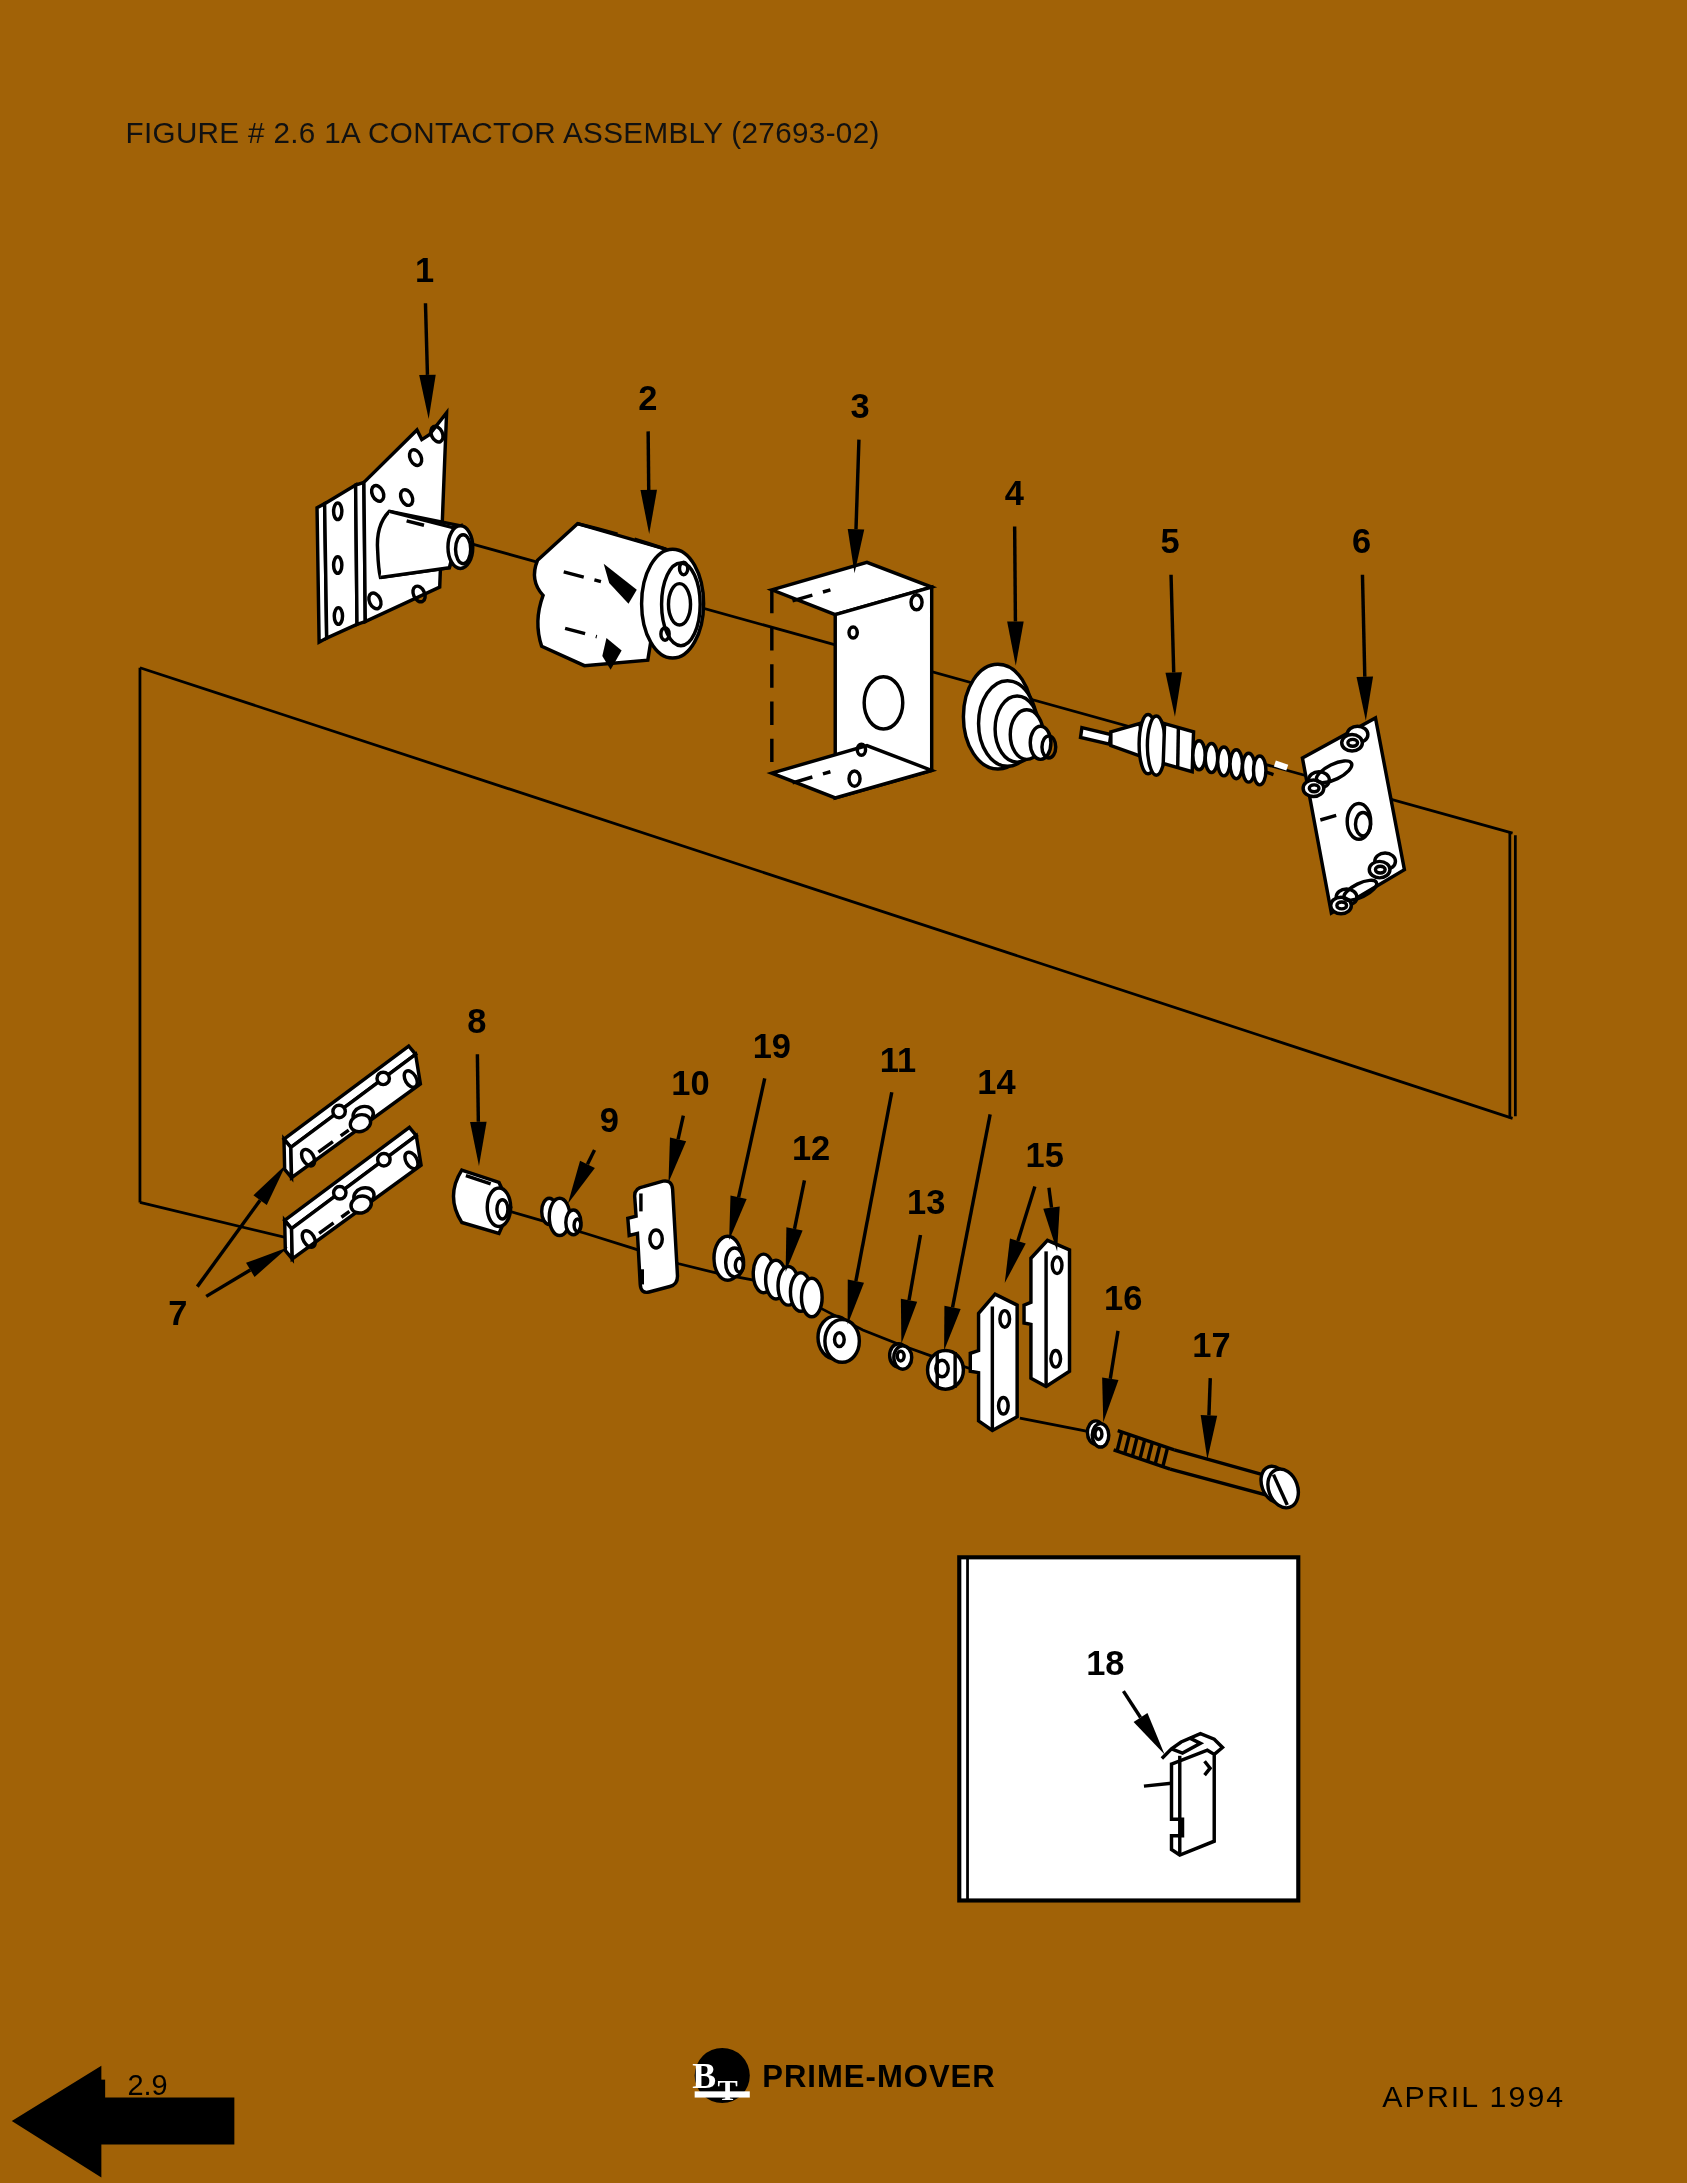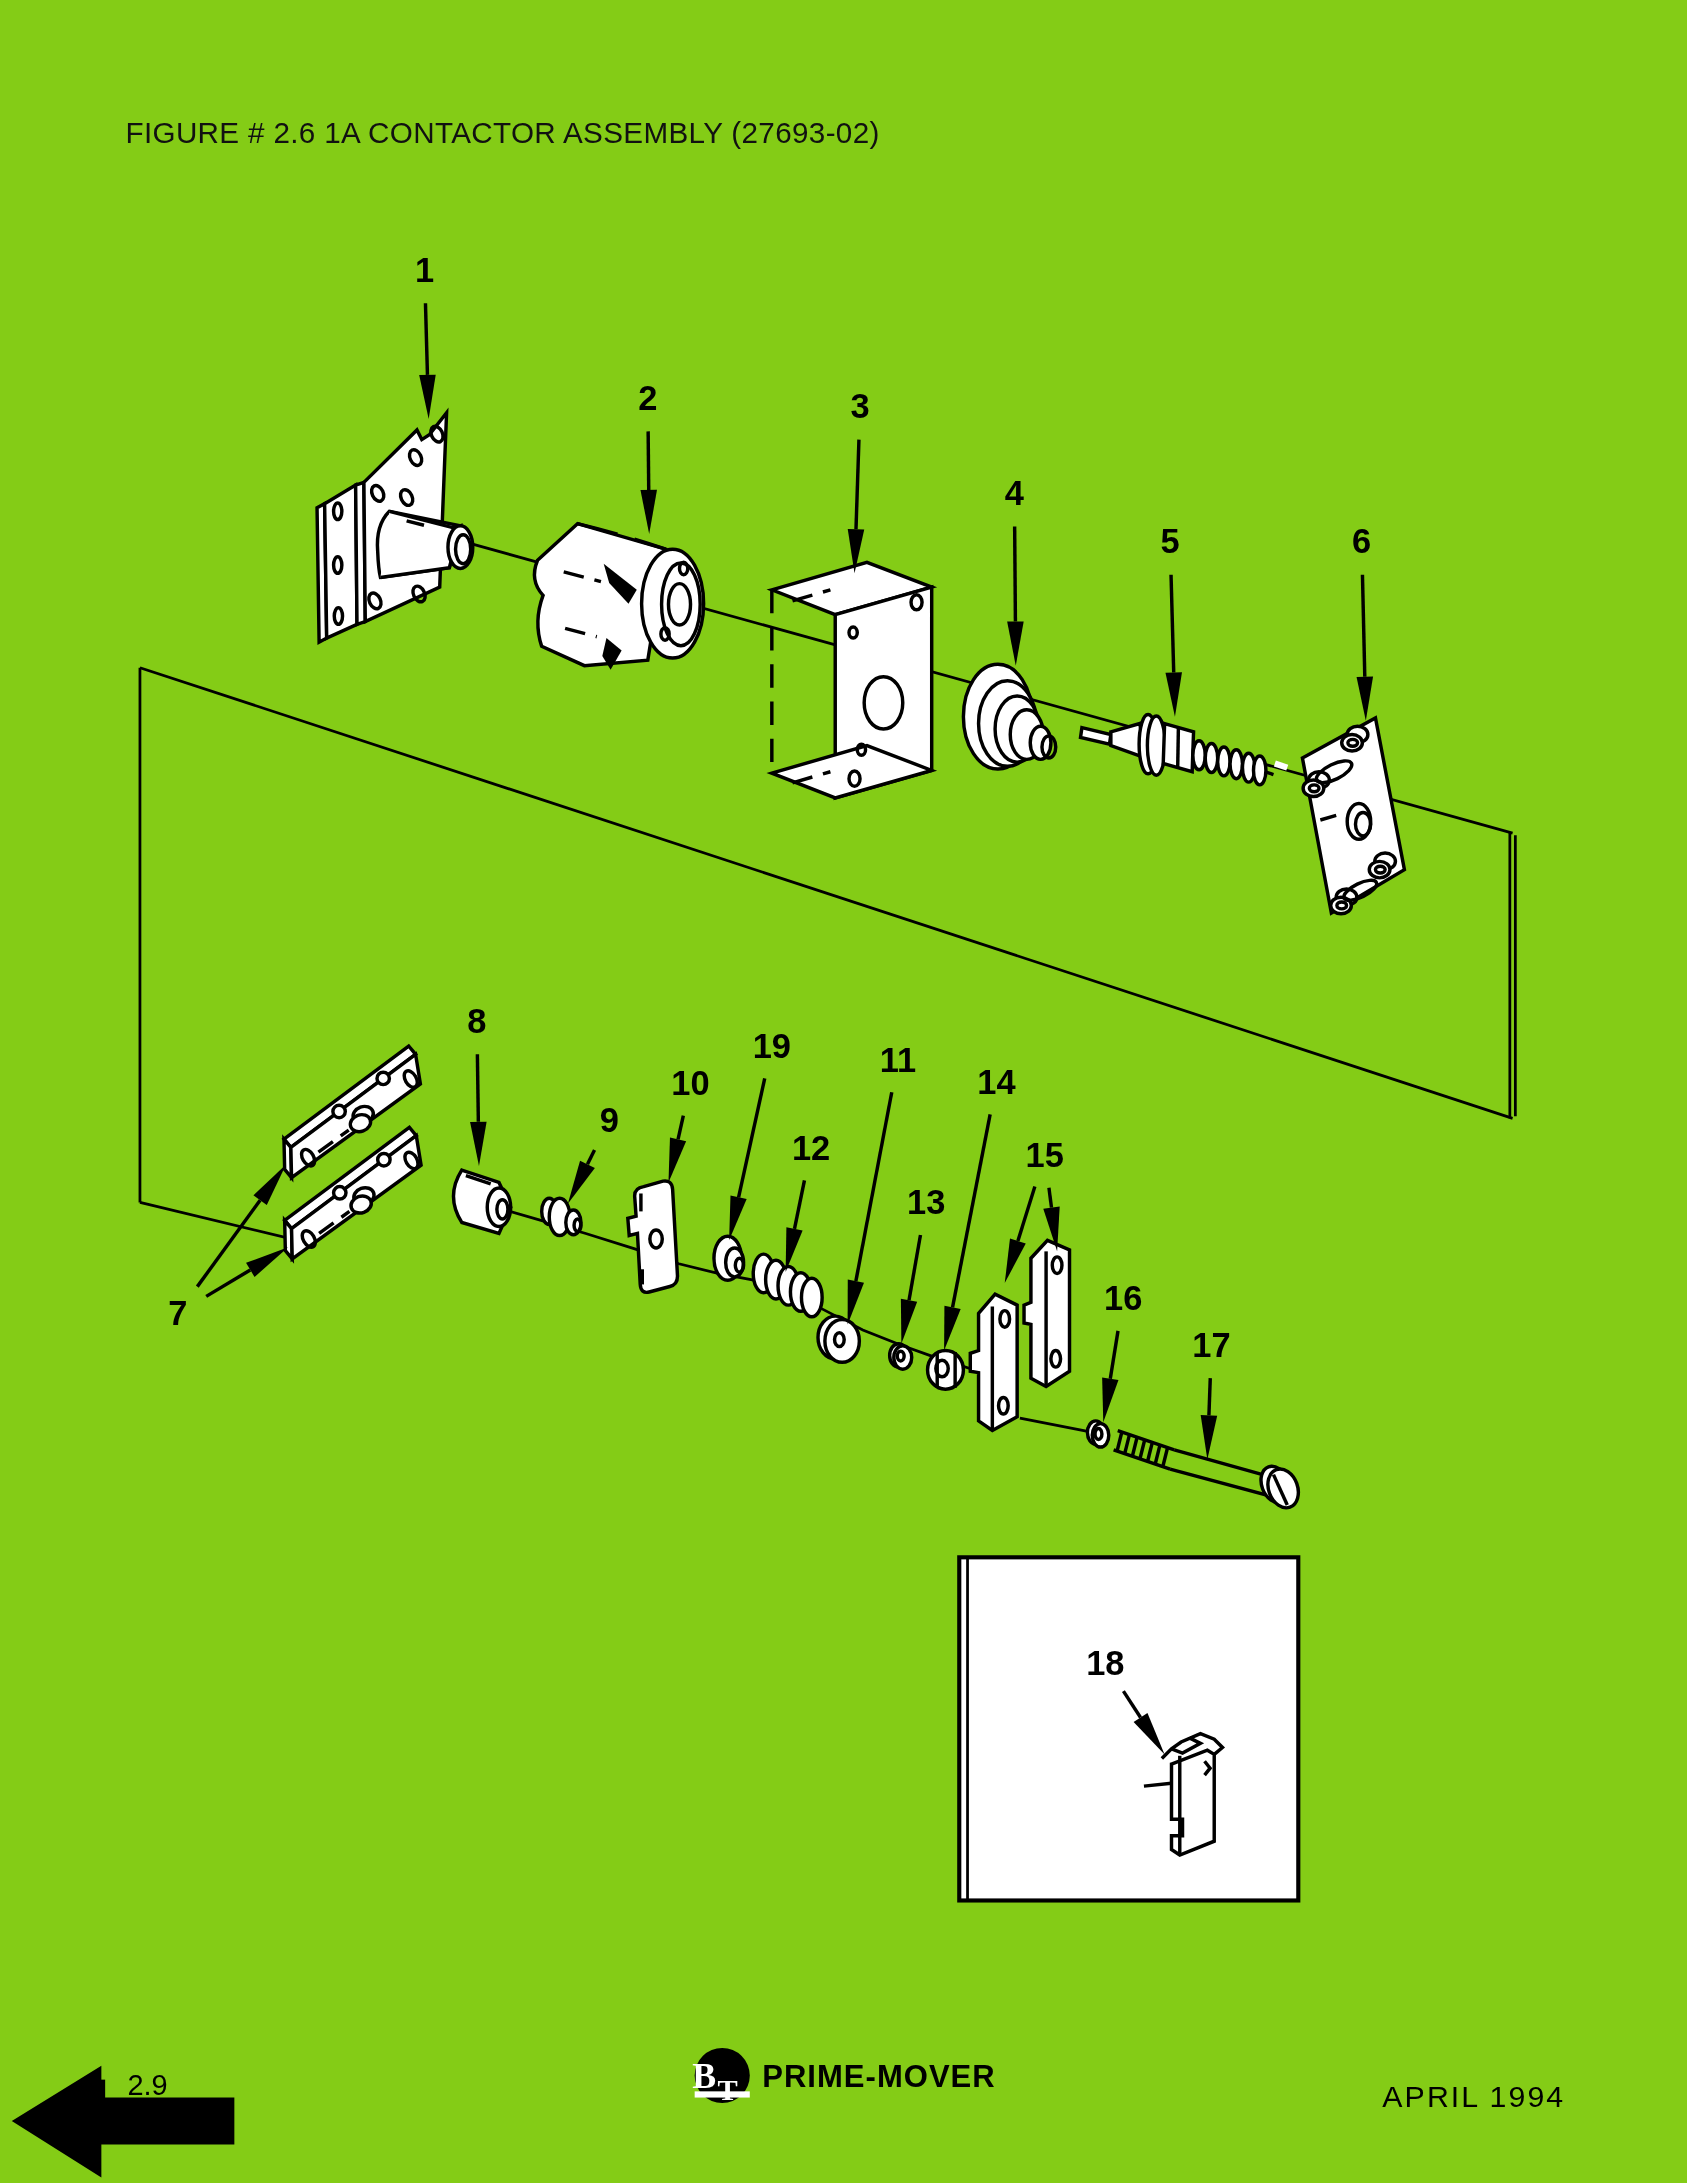--- a/index.html
+++ b/index.html
@@ -1,16 +1,16 @@
 <!DOCTYPE html>
 <html style="font-size:11px"><head>
 <meta charset="utf-8">
 <style>
   html,body{margin:0;padding:0;background:#888;}
-  #page{position:relative;width:1687px;height:2183px;background:#84cc16;font-family:"Liberation Sans",sans-serif;}
+  #page{position:relative;width:1687px;height:2183px;background:#a16207;font-family:"Liberation Sans",sans-serif;}
   svg{position:absolute;left:0;top:0;}
   .sh{fill:#ffffff;stroke:#000;stroke-width:5;stroke-linejoin:miter;}
   .ln{fill:none;stroke:#000;stroke-width:5;}
   .thin{fill:none;stroke:#000;stroke-width:4;}
   .blk{fill:#000;stroke:none;}
   .callout-text{font-family:"Liberation Sans",sans-serif;font-size:50px;font-weight:600;fill:#000;}
   .title-text{font-family:"Liberation Sans",sans-serif;font-size:43px;fill:#111;letter-spacing:.5px;}
   .footer-text{font-family:"Liberation Sans",sans-serif;fill:#000;}
 </style>
 </head>

